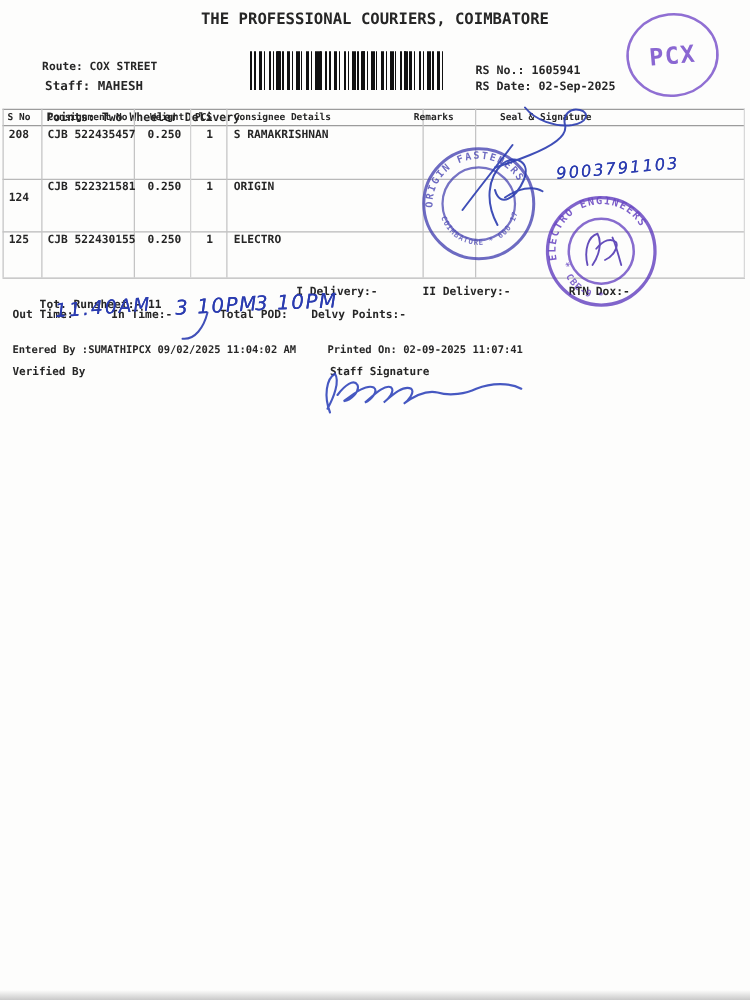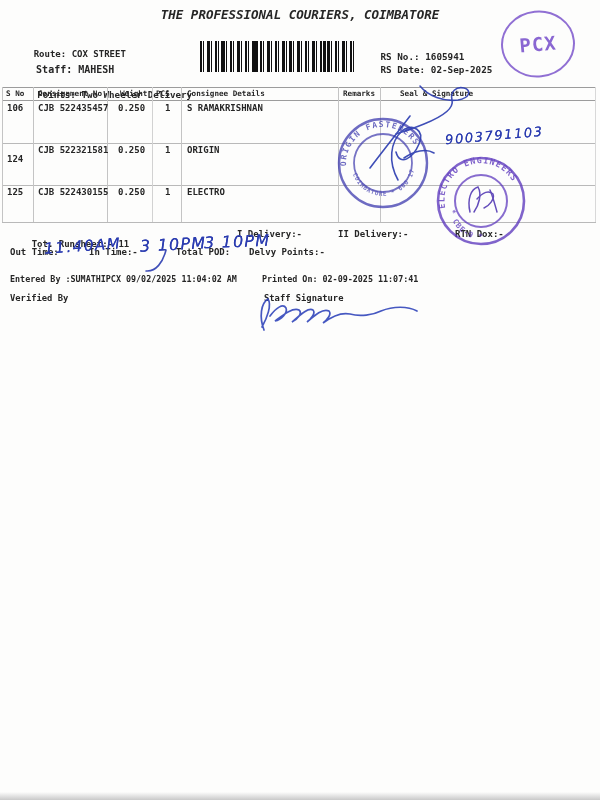--- a/index.html
+++ b/index.html
@@ -19,21 +19,21 @@
   .stamp{position:absolute;opacity:0.88;}
   .overlay{position:absolute;left:0;top:0;pointer-events:none;}
   .edge-shadow{position:absolute;left:0;top:792px;width:600px;height:8px;
       background:linear-gradient(#fdfdfc,#c9c9c9);}
 </style>
 </head>
 <body>
 
 <div class="page">
 
-  <div class="t center" style="top:8px;font-size:12.5px;font-style:italic;">THE PROFESSIONAL COURIERS, COIMBATORE</div>
+  <div class="t center" style="top:8px;font-size:12.5px;">THE PROFESSIONAL COURIERS, COIMBATORE</div>
 
   <div class="t" style="left:12px;top:40px;font-size:9px;">
     <span>Route:</span> <span>COX STREET</span>
   </div>
   <div class="t" style="left:12px;top:53px;font-size:10px;">
     <span>Staff:</span> <span>MAHESH</span>
   </div>
   <div class="t" style="left:15px;top:80px;font-size:9.2px;">
     <span>Points:</span> <span>Two Wheeler Delivery</span>
   </div>
@@ -64,25 +64,25 @@
   <div class="vline" style="left:181px;top:87px;height:135px;"></div>
   <div class="vline" style="left:338px;top:87px;height:135px;"></div>
   <div class="vline" style="left:380px;top:87px;height:135px;"></div>
   <div class="vline" style="left:595px;top:87px;height:135px;background:#d8d8d8;"></div>
 
   <div class="t" style="left:6px;top:90px;font-size:7.6px;">S No</div>
   <div class="t" style="left:38px;top:90px;font-size:7.6px;">Consignment No</div>
   <div class="t" style="left:120px;top:90px;font-size:7.6px;">Weight</div>
   <div class="t" style="left:156px;top:90px;font-size:7.6px;">PCS</div>
   <div class="t" style="left:187px;top:90px;font-size:7.6px;">Consignee Details</div>
-  <div class="t" style="left:343px;top:90px;font-size:7.6px;">Remarks</div>
+  <div class="t" style="left:331px;top:90px;font-size:7.6px;">Remarks</div>
   <div class="t" style="left:400px;top:90px;font-size:7.6px;">Seal &amp; Signature</div>
 
   <div>
-    <div class="t" style="left:7px;top:104px;font-size:9px;">106</div>
+    <div class="t" style="left:7px;top:104px;font-size:9px;">208</div>
     <div class="t" style="left:38px;top:104px;font-size:9px;">CJB 522435457</div>
     <div class="t" style="left:118px;top:104px;font-size:9px;">0.250</div>
     <div class="t" style="left:165px;top:104px;font-size:9px;">1</div>
     <div class="t" style="left:187px;top:104px;font-size:9px;">S RAMAKRISHNAN</div>
   </div>
   <div>
     <div class="t" style="left:7px;top:155px;font-size:9px;">124</div>
     <div class="t" style="left:38px;top:146px;font-size:9px;">CJB 522321581</div>
     <div class="t" style="left:118px;top:146px;font-size:9px;">0.250</div>
     <div class="t" style="left:165px;top:146px;font-size:9px;">1</div>

